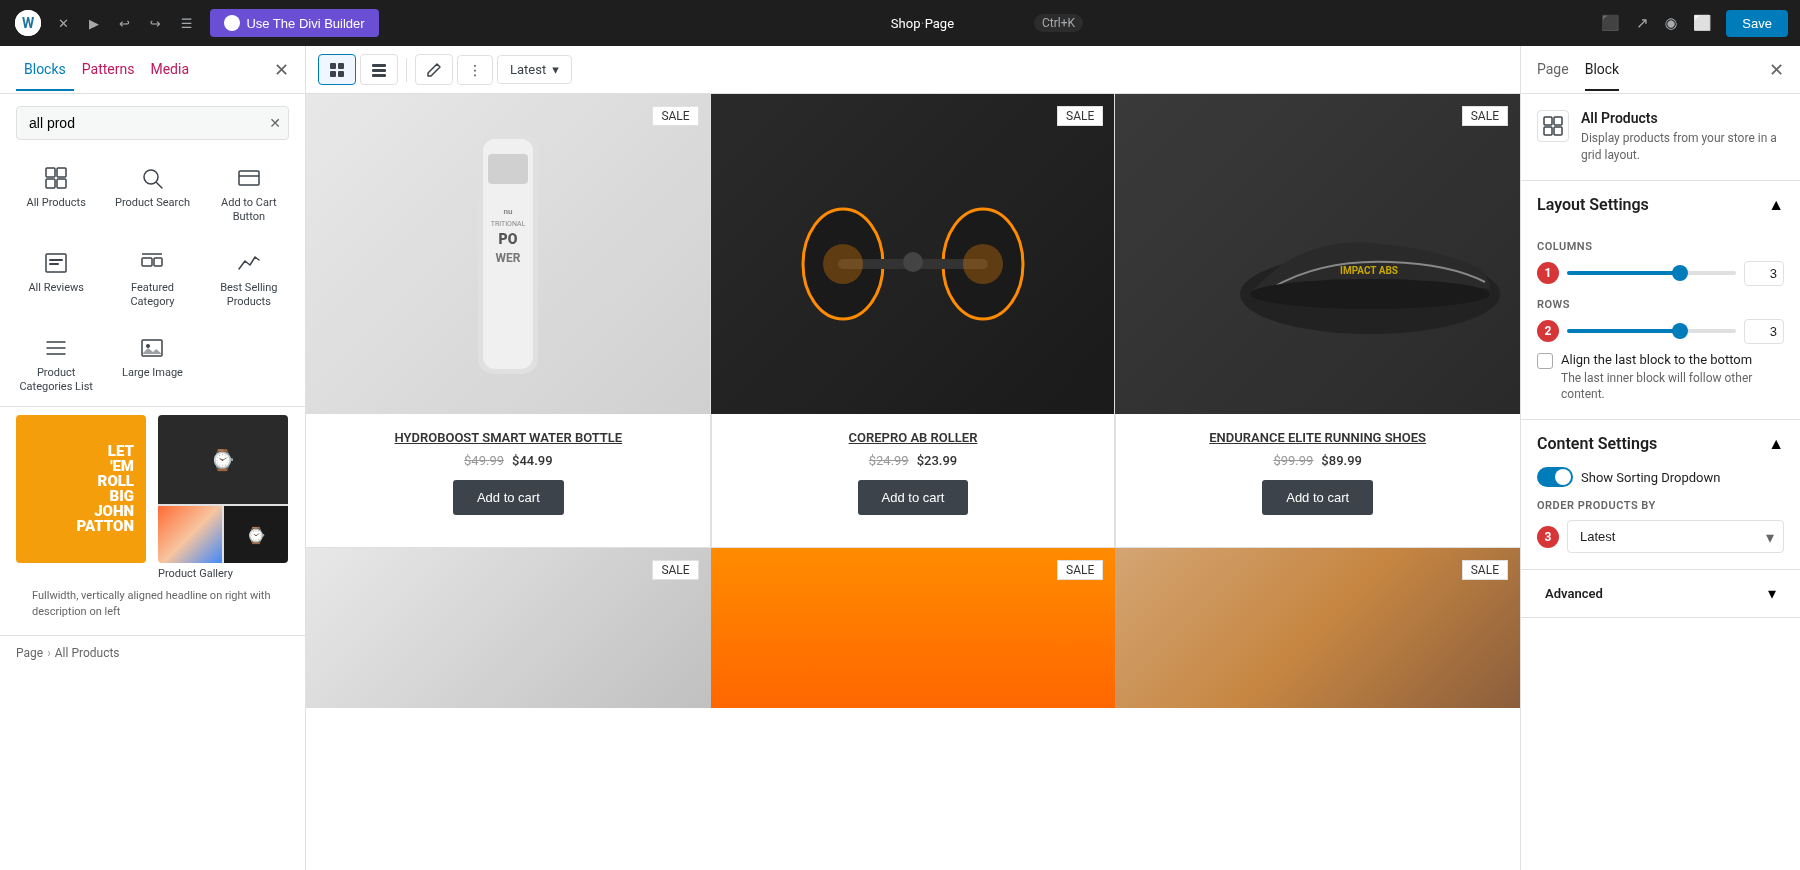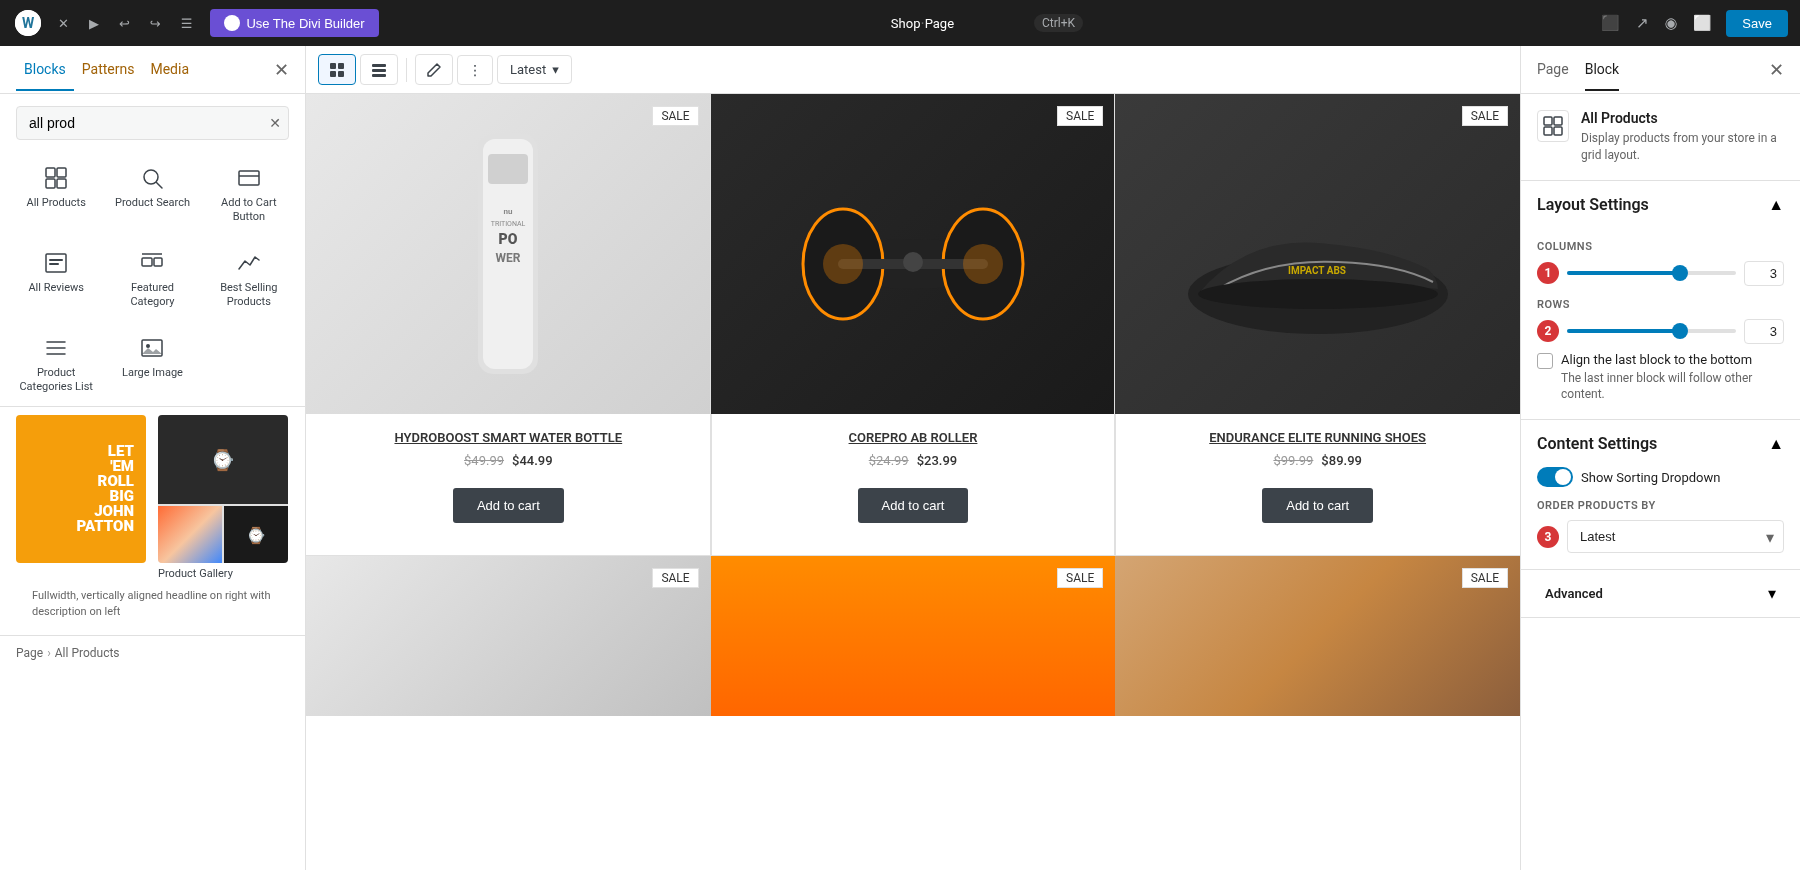--- a/index.html
+++ b/index.html
@@ -21,21 +21,21 @@
     .save-btn { background: #007cba; border: none; color: #fff; cursor: pointer; padding: 6px 16px; border-radius: 4px; font-size: 13px; margin-left: auto; }
     .top-bar-icons { display: flex; gap: 4px; }
     .icon-btn { background: transparent; border: none; color: #a7aaad; cursor: pointer; padding: 6px; border-radius: 4px; font-size: 15px; }
 
     
     .main-layout { display: flex; margin-top: 46px; height: calc(870px - 46px); }
 
     
     .left-sidebar { width: 306px; background: #fff; border-right: 1px solid #e0e0e0; display: flex; flex-direction: column; flex-shrink: 0; }
     .sidebar-tabs { display: flex; align-items: center; padding: 16px 16px; border-bottom: 1px solid #e0e0e0; height: 48px; }
-    .sidebar-tab { padding: 12px 8px; font-size: 14px; color: #a16207; cursor: pointer; border-bottom: 2px solid transparent; }
+    .sidebar-tab { padding: 12px 8px; font-size: 14px; color: #be185d; cursor: pointer; border-bottom: 2px solid transparent; }
     .sidebar-tab.active { border-bottom-color: #007cba; color: #007cba; }
     .sidebar-close { margin-left: auto; background: transparent; border: none; cursor: pointer; font-size: 18px; color: #666; }
     .search-box { padding: 12px 16px; position: relative; }
     .search-input { width: 100%; padding: 8px 32px 8px 12px; border: 1px solid #e0e0e0; border-radius: 4px; font-size: 14px; background: #f6f7f7; }
     .search-clear { position: absolute; right: 24px; top: 50%; transform: translateY(-50%); background: transparent; border: none; cursor: pointer; color: #666; font-size: 14px; }
     .blocks-grid { display: grid; grid-template-columns: repeat(3, 1fr); gap: 0; padding: 0 8px; }
     .block-item { display: flex; flex-direction: column; align-items: center; padding: 12px 8px; cursor: pointer; border-radius: 4px; gap: 6px; }
     .block-icon { font-size: 22px; color: #3c434a; }
     .block-label { font-size: 11px; color: #3c434a; text-align: center; line-height: 1.3; }
     .preview-label { font-size: 11px; color: #3c434a; margin-top: 4px; }
@@ -51,21 +51,21 @@
     .toolbar-sep { width: 1px; height: 24px; background: #e0e0e0; margin: 0 4px; }
     .sort-dropdown { display: flex; align-items: center; gap: 6px; padding: 6px 12px; border: 1px solid #e0e0e0; border-radius: 4px; cursor: pointer; font-size: 13px; color: #3c434a; background: #fff; }
 
     
     .products-grid { display: grid; grid-template-columns: repeat(3, 1fr); gap: 0; }
     .product-card { border: 1px solid #e0e0e0; margin: -1px; padding: 0; display: flex; flex-direction: column; align-items: center; position: relative; }
     .sale-badge { position: absolute; top: 12px; right: 12px; background: #fff; border: 1px solid #e0e0e0; padding: 2px 8px; font-size: 12px; color: #333; z-index: 2; }
     .product-image { width: 100%; height: 320px; object-fit: cover; overflow: hidden; display: flex; align-items: center; justify-content: center; background: #f5f5f5; }
     .product-info { padding: 16px; text-align: center; width: 100%; }
     .product-name { font-size: 13px; font-weight: 600; color: #333; text-decoration: underline; margin-bottom: 8px; cursor: pointer; }
-    .product-prices { display: flex; gap: 8px; justify-content: center; margin-bottom: 20px; font-size: 13px; }
+    .product-prices { display: flex; gap: 8px; justify-content: center; margin-bottom: 12px; font-size: 13px; }
     .price-old { color: #999; text-decoration: line-through; }
     .price-new { color: #333; font-weight: 500; }
     .add-to-cart-btn { background: #3c434a; color: #fff; border: none; padding: 10px 24px; border-radius: 3px; cursor: pointer; font-size: 13px; margin-bottom: 16px; }
 
     
     .right-sidebar { width: 280px; background: #fff; border-left: 1px solid #e0e0e0; display: flex; flex-direction: column; flex-shrink: 0; overflow-y: auto; }
     .right-top { display: flex; align-items: center; height: 48px; border-bottom: 1px solid #e0e0e0; padding: 0 16px; gap: 16px; }
     .right-tab { font-size: 14px; color: #666; cursor: pointer; padding: 12px 0; border-bottom: 2px solid transparent; }
     .right-tab.active { color: #1e1e1e; border-bottom-color: #1e1e1e; }
     .right-close { margin-left: auto; background: transparent; border: none; cursor: pointer; font-size: 18px; color: #666; }
@@ -101,21 +101,21 @@
     
     .advanced-row { display: flex; align-items: center; justify-content: space-between; padding: 14px 24px; cursor: pointer; }
     .advanced-label { font-size: 13px; font-weight: 600; color: #1e1e1e; }
 
     
     svg { display: inline-block; vertical-align: middle; }
 
     
     .img-water-bottle { background: linear-gradient(135deg, #e8e8e8 0%, #d0d0d0 100%); display: flex; align-items: center; justify-content: center; }
     .img-ab-roller { background: linear-gradient(135deg, #2a2a2a 0%, #1a1a1a 100%); display: flex; align-items: center; justify-content: center; }
-    .img-running-shoe { background: linear-gradient(135deg, #3a3a3a 0%, #2a2a2a 100%); display: flex; align-items: center; justify-content: center; }
+    .img-running-shoe { background: linear-gradient(135deg, #3a3a3a 0%, #2a2a2a 100%); display: flex; align-items: center; justify-content: flex-end; }
 
     .product-bottom-strip { display: grid; grid-template-columns: repeat(3, 1fr); border-top: 1px solid #e0e0e0; }
     .product-bottom-img { height: 160px; overflow: hidden; position: relative; background: #ccc; }
     .sale-badge-bottom { position: absolute; top: 12px; right: 12px; background: #fff; border: 1px solid #e0e0e0; padding: 2px 8px; font-size: 12px; color: #333; z-index: 2; }
     .img-bottom1 { background: linear-gradient(135deg, #e8e8e8 0%, #c0c0c0 100%); }
     .img-bottom2 { background: linear-gradient(180deg, #ff8c00 0%, #ff6600 100%); }
     .img-bottom3 { background: linear-gradient(135deg, #d4a573 0%, #c68642 50%, #8b5e3c 100%); }
 
     
     .slider-num-badge { width: 22px; height: 22px; background: #d63638; color: #fff; border-radius: 50%; font-size: 12px; font-weight: 700; display: flex; align-items: center; justify-content: center; flex-shrink: 0; }

